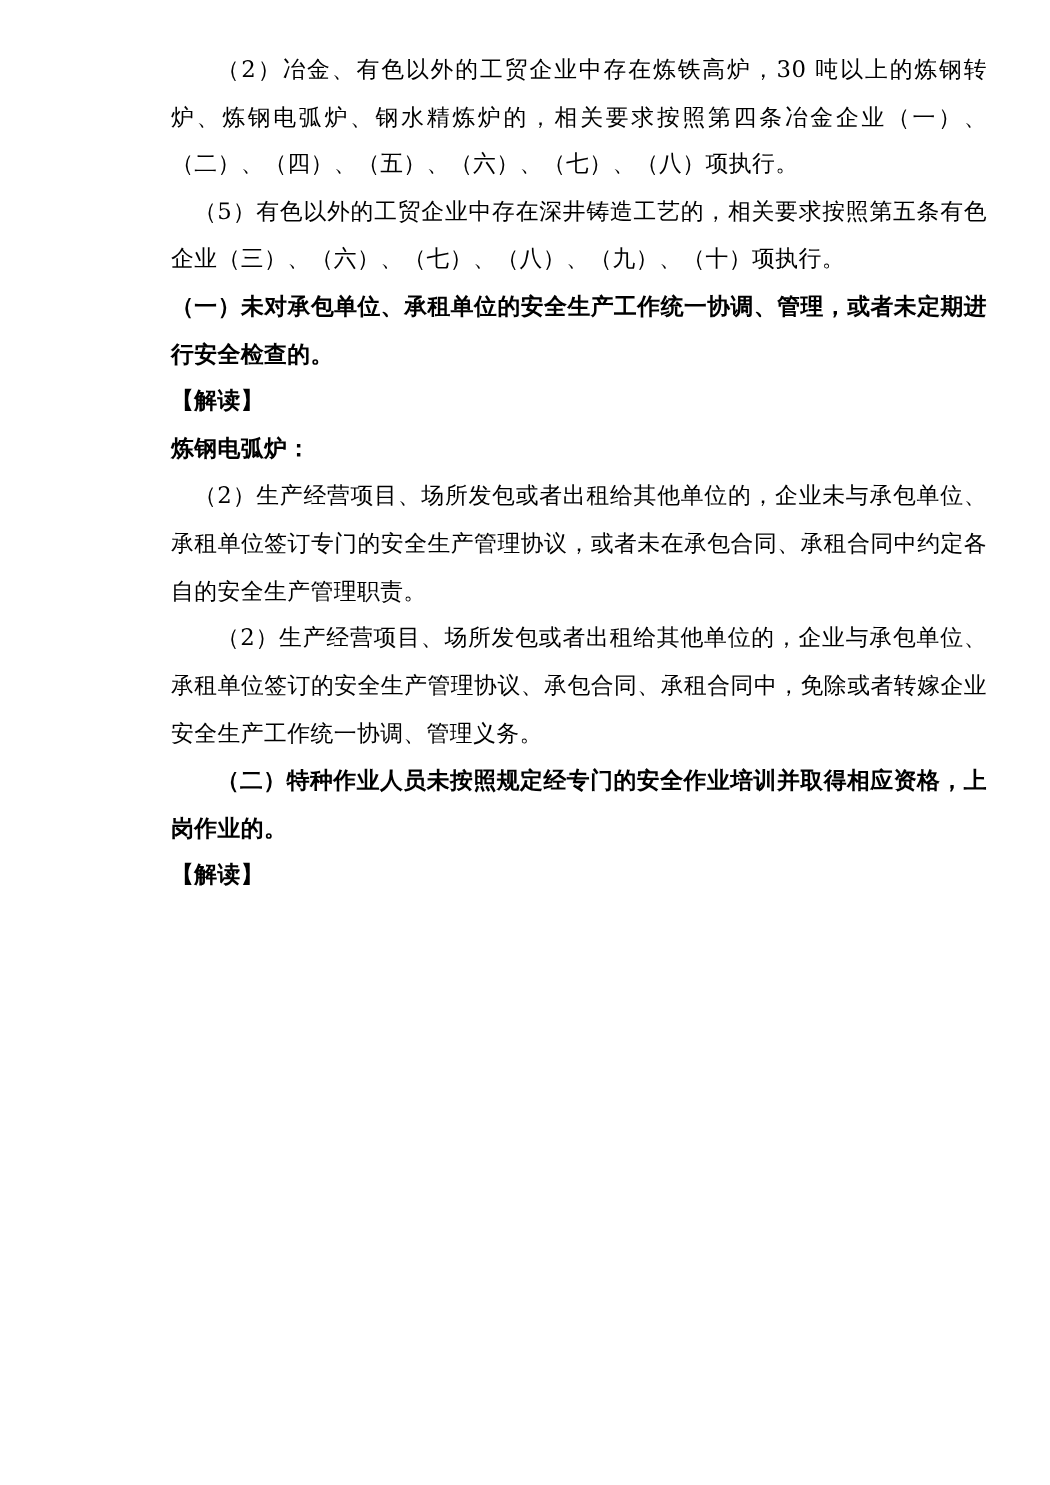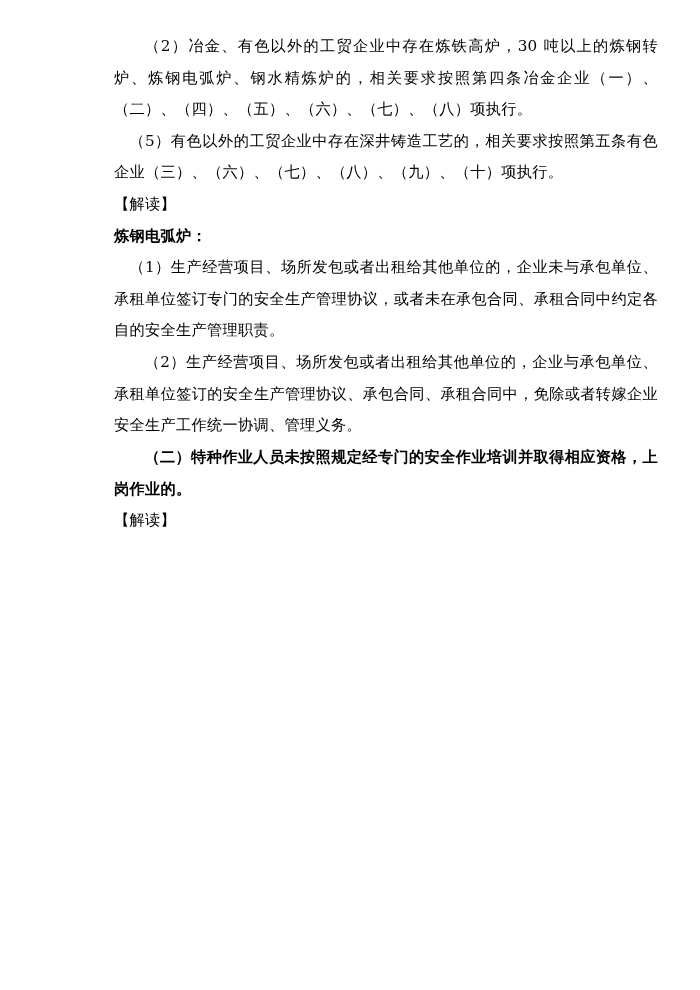--- a/index.html
+++ b/index.html
@@ -41,32 +41,33 @@
     text-indent: 1em;
   }
   .p-indent0 {
     text-indent: 0;
   }
   .bold {
     font-weight: bold;
   }
   .p-bracket {
     text-indent: 0;
-    font-weight: normal;
+    font-weight: bold;
   }
 </style>
 </head>
 <body>
 
 <div class="page">
   <div class="doc-body">
 
     <p class="p-indent2">（2）冶金、有色以外的工贸企业中存在炼铁高炉，30 吨以上的炼钢转炉、炼钢电弧炉、钢水精炼炉的，相关要求按照第四条冶金企业（一）、（二）、（四）、（五）、（六）、（七）、（八）项执行。</p>
     <p class="p-indent1">（5）有色以外的工贸企业中存在深井铸造工艺的，相关要求按照第五条有色企业（三）、（六）、（七）、（八）、（九）、（十）项执行。</p>
+    <p class="p-indent0 bold">（一）未对承包单位、承租单位的安全生产工作统一协调、管理，或者未定期进行安全检查的。</p>
     <p class="p-bracket">【解读】</p>
     <p class="p-indent0 bold">炼钢电弧炉：</p>
-    <p class="p-indent1">（1）生产经营项目、场所发包或者出租给其他单位的，企业未与承包单位、承租单位签订专门的安全生产管理协议，或者未在承包合同、承租合同中约定各自的安全生产管理职责。</p>
+    <p class="p-indent1">（2）生产经营项目、场所发包或者出租给其他单位的，企业未与承包单位、承租单位签订专门的安全生产管理协议，或者未在承包合同、承租合同中约定各自的安全生产管理职责。</p>
     <p class="p-indent2">（2）生产经营项目、场所发包或者出租给其他单位的，企业与承包单位、承租单位签订的安全生产管理协议、承包合同、承租合同中，免除或者转嫁企业安全生产工作统一协调、管理义务。</p>
     <p class="p-indent2 bold">（二）特种作业人员未按照规定经专门的安全作业培训并取得相应资格，上岗作业的。</p>
     <p class="p-bracket">【解读】</p>
 
   </div>
 </div>
 
 </body></html>

